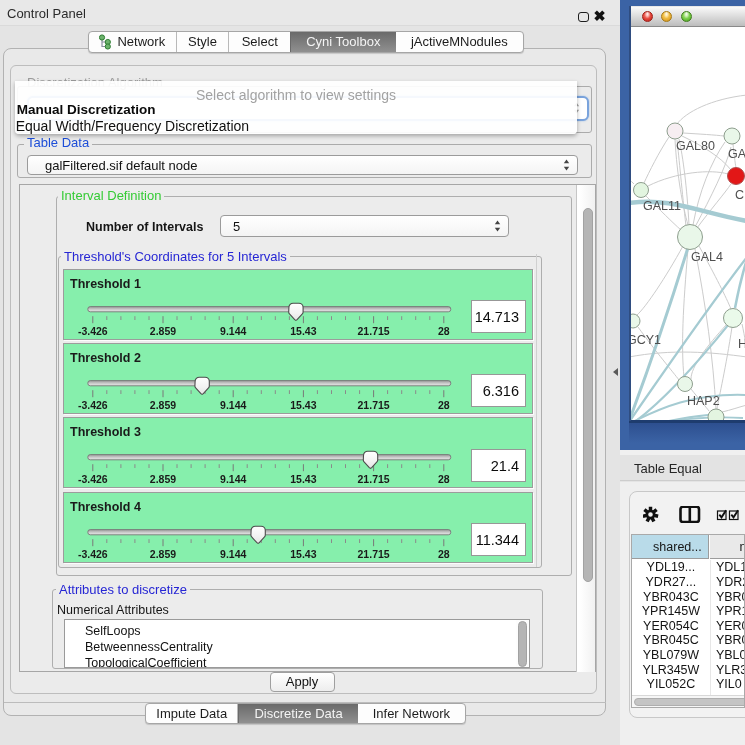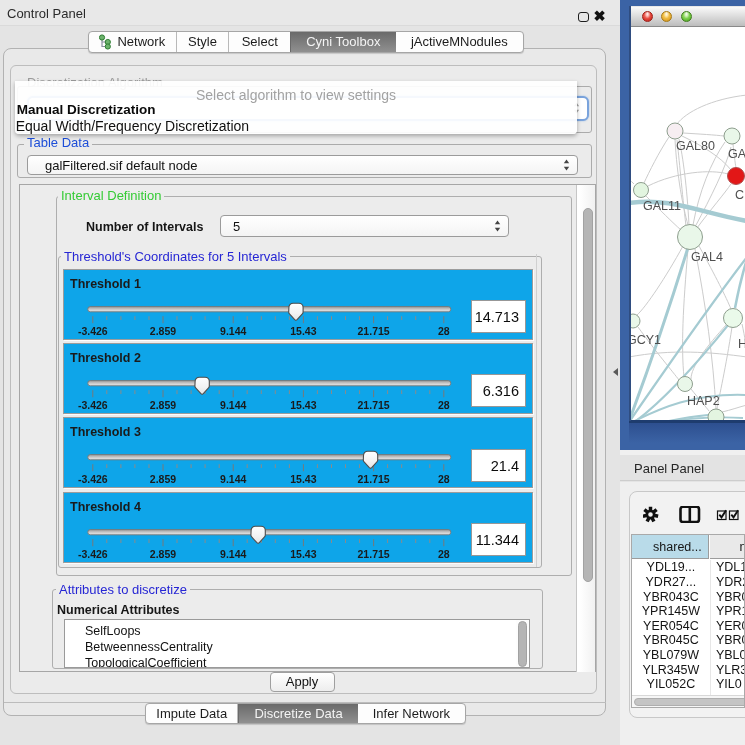--- a/index.html
+++ b/index.html
@@ -22,21 +22,21 @@
 .grp{position:absolute;border:1px solid #ababab;border-radius:3px}
 .gtitle{position:absolute;font-size:13px;background:#ebebeb;padding:0 3px;white-space:nowrap;line-height:13px}
 .combo{position:absolute;background:linear-gradient(#ffffff,#f4f4f4);border:1px solid #9b9b9b;border-radius:4px;font-size:13px;color:#111}
 .combo .cv{position:absolute;left:17px;top:50%;transform:translateY(-50%)}
 .updn{position:absolute;right:7px;top:50%;transform:translateY(-50%);width:7px;height:12px}
 
 #scrollpane{position:absolute;left:19px;top:184px;width:577px;height:488px;border:1px solid #a6a6a6;background:#ececec}
 #vsb{position:absolute;left:575.5px;top:184.5px;width:19px;height:487px;background:linear-gradient(90deg,#ffffff 15%,#f1f1f1);border-left:1px solid #c6c6c6}
 #vsbthumb{position:absolute;left:582.5px;top:207.5px;width:10px;height:374px;background:#b5b5b5;border:1px solid #a2a2a2;border-radius:5.5px}
 
-.thrp{position:absolute;left:63px;width:470px;height:71px;background:#0ea5e9;border:1px solid #9c9c9c;box-shadow:1px 1px 0 rgba(255,255,255,.85)}
+.thrp{position:absolute;left:63px;width:470px;height:71px;background:#86efac;border:1px solid #9c9c9c;box-shadow:1px 1px 0 rgba(255,255,255,.85)}
 .valbox{position:absolute;left:471px;width:55px;height:33px;background:#fff;border:1px solid #979797;font-size:14.5px;color:#0c0c0c;text-align:right;line-height:32px;padding-right:6px}
 
 #attrlist{position:absolute;left:64px;top:618.5px;width:466px;height:49px;background:#fff;border:1px solid #9a9a9a;overflow:hidden;font-size:12.5px;color:#111}
 #attrlist div{padding-left:20px;height:16px;line-height:16px}
 #alsb{position:absolute;left:516px;top:619.5px;width:13px;height:47px;background:#fdfdfd}
 #alsbthumb{position:absolute;left:518px;top:621px;width:9px;height:46px;background:#b5b5b5;border:1px solid #a2a2a2;border-radius:4.5px}
 #applybtn{position:absolute;left:269.5px;top:671.5px;width:65px;height:20px;background:linear-gradient(#ffffff,#ededed);border:1px solid #9f9f9f;border-radius:4px;font-size:13px;color:#111;text-align:center;line-height:18px}
 
 #divarr{position:absolute;left:613px;top:368px;width:0;height:0;border-top:4px solid transparent;border-bottom:4px solid transparent;border-right:5px solid #5a5a5a}
 
@@ -216,21 +216,21 @@
   <text x="379.8" y="64.5" font-size="10.5" font-weight="bold" fill="#1a1a1a" text-anchor="middle">28</text>
   <g transform="translate(186.4,32.2)">
    <path d="M0.7,5.2 a4.2,4.2 0 0 1 4.2,-4.2 h5.8 a4.2,4.2 0 0 1 4.2,4.2 v4.6 a3,3 0 0 1 -1,2.2 l-5.0,5.5 a1.7,1.7 0 0 1 -2.4,0 l-5.0,-5.5 a3,3 0 0 1 -1,-2.2 z" fill="url(#thg)" stroke="#4c4c4c" stroke-width="1.1"></path>
   </g>
  </svg>
 </div>
 <div class="valbox" style="top:522.9px">11.344</div>
 
 <div class="grp" style="left:52px;top:588.5px;width:491px;height:80.5px;border-color:#aeaeae"></div>
 <div class="gtitle" style="left:56px;top:582.5px;color:#2626d4;background:#ececec">Attributes to discretize</div>
-<div style="position:absolute;left:57px;top:602.5px;font-size:12.5px;font-weight:bold;color:#161616">Numerical Attributes</div>
+<div style="position:absolute;left:57px;top:602.5px;font-size:12.5px;font-weight:normal;color:#161616">Numerical Attributes</div>
 <div id="attrlist">
       <div style="margin-top:3px">SelfLoops</div>
       <div>BetweennessCentrality</div>
       <div>TopologicalCoefficient</div>
     </div>
 <div id="alsb"></div>
     <div id="alsbthumb"></div>
 
 <div id="applybtn">Apply</div>
 
@@ -310,21 +310,21 @@
   <text x="56" y="378">HAP2</text>
  </g>
 </svg>
 </div>
 <div id="wshadow1"></div>
     <div id="wshadow2"></div>
 <div id="wleft"></div>
 
 <div id="tpstrip"></div>
 <div id="tpbar">
-      <span class="t">Panel Panel</span>
+      <span class="t">Table Equal</span>
     </div>
 <div id="tpbg"></div>
 <div id="tpbox"></div>
 
 <svg style="position:absolute;left:643px;top:506px" width="100" height="17" viewBox="0 0 100 17">
  <g fill="#111" fill-rule="evenodd">
         <path d="M5.75 0.69 L9.25 0.69 L9.23 3.91 L10.01 4.29 L12.52 2.27 L14.69 5.00 L12.16 6.99 L12.36 7.84 L15.50 8.54 L14.72 11.94 L11.59 11.20 L11.04 11.88 L12.46 14.78 L9.31 16.29 L7.93 13.38 L7.07 13.38 L5.69 16.29 L2.54 14.78 L3.96 11.88 L3.41 11.20 L0.28 11.94 L-0.50 8.54 L2.64 7.84 L2.84 6.99 L0.31 5.00 L2.48 2.27 L4.99 4.29 L5.77 3.91 Z M9.80 8.50 a2.3 2.3 0 1 0 -4.6 0 a2.3 2.3 0 1 0 4.6 0 Z"></path>
       </g>
  <rect x="37.5" y="0.7" width="18.5" height="15.3" rx="2.5" fill="none" stroke="#111" stroke-width="2.6"></rect>
  <rect x="45.5" y="1" width="2.6" height="15" fill="#111"></rect>

